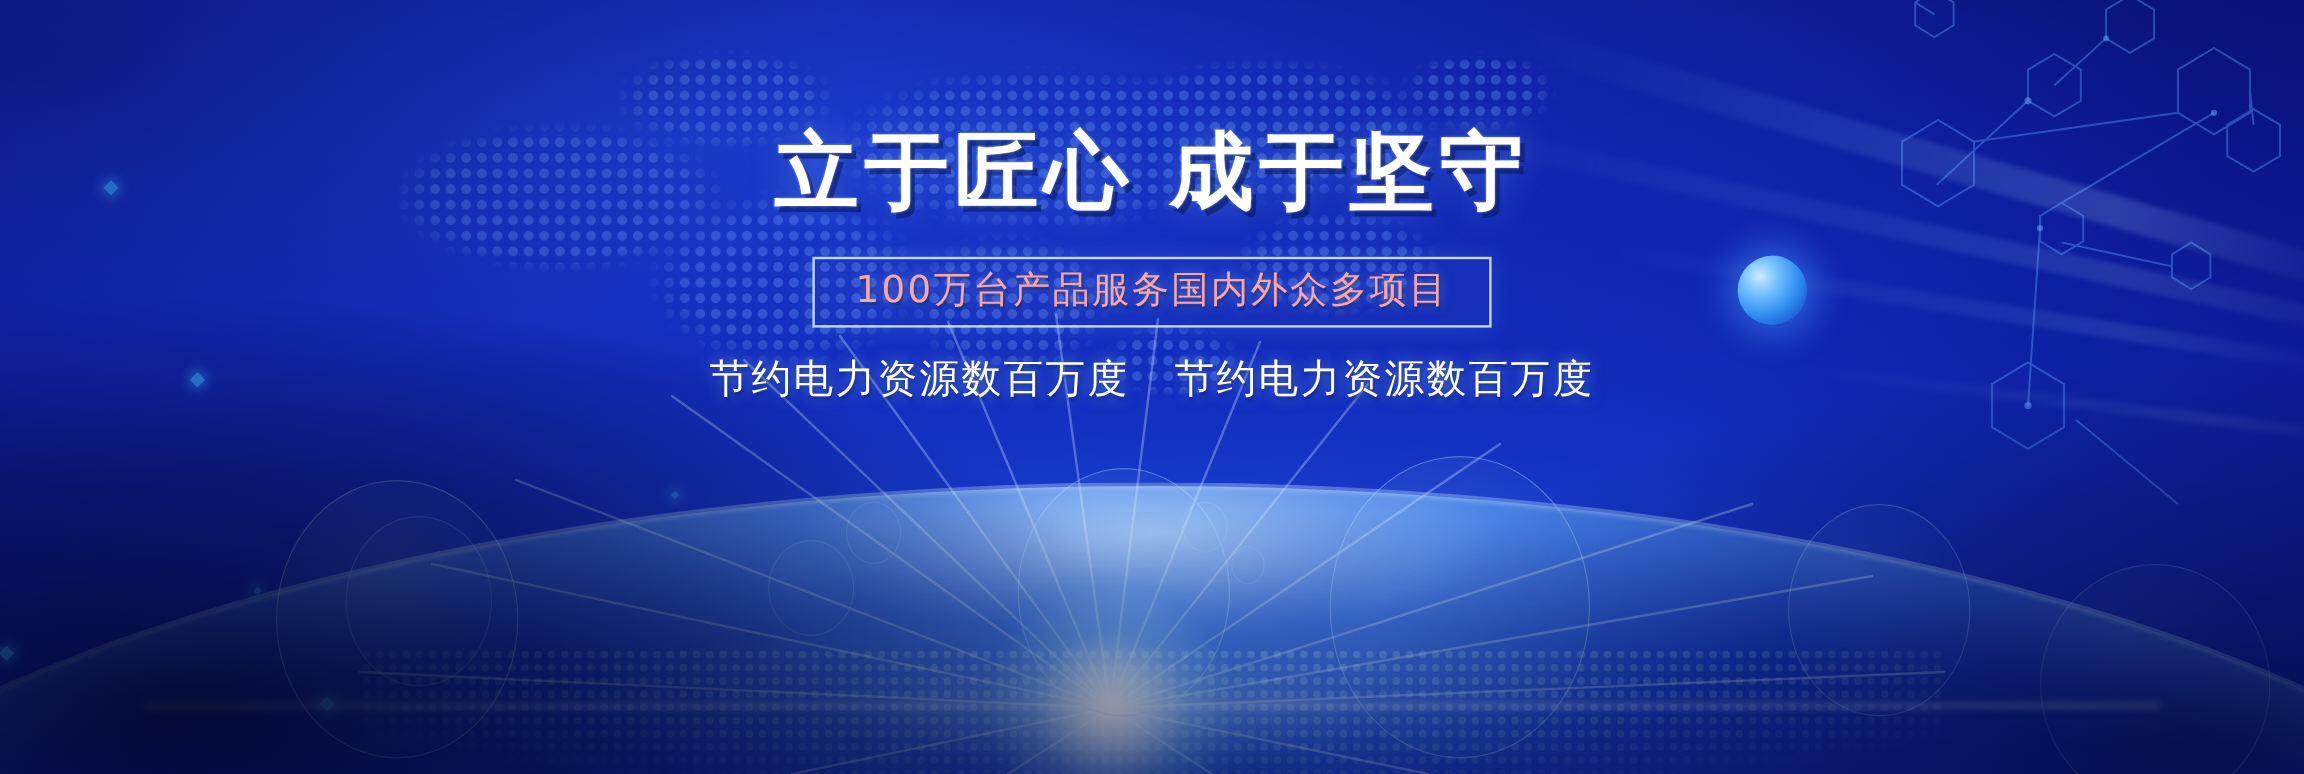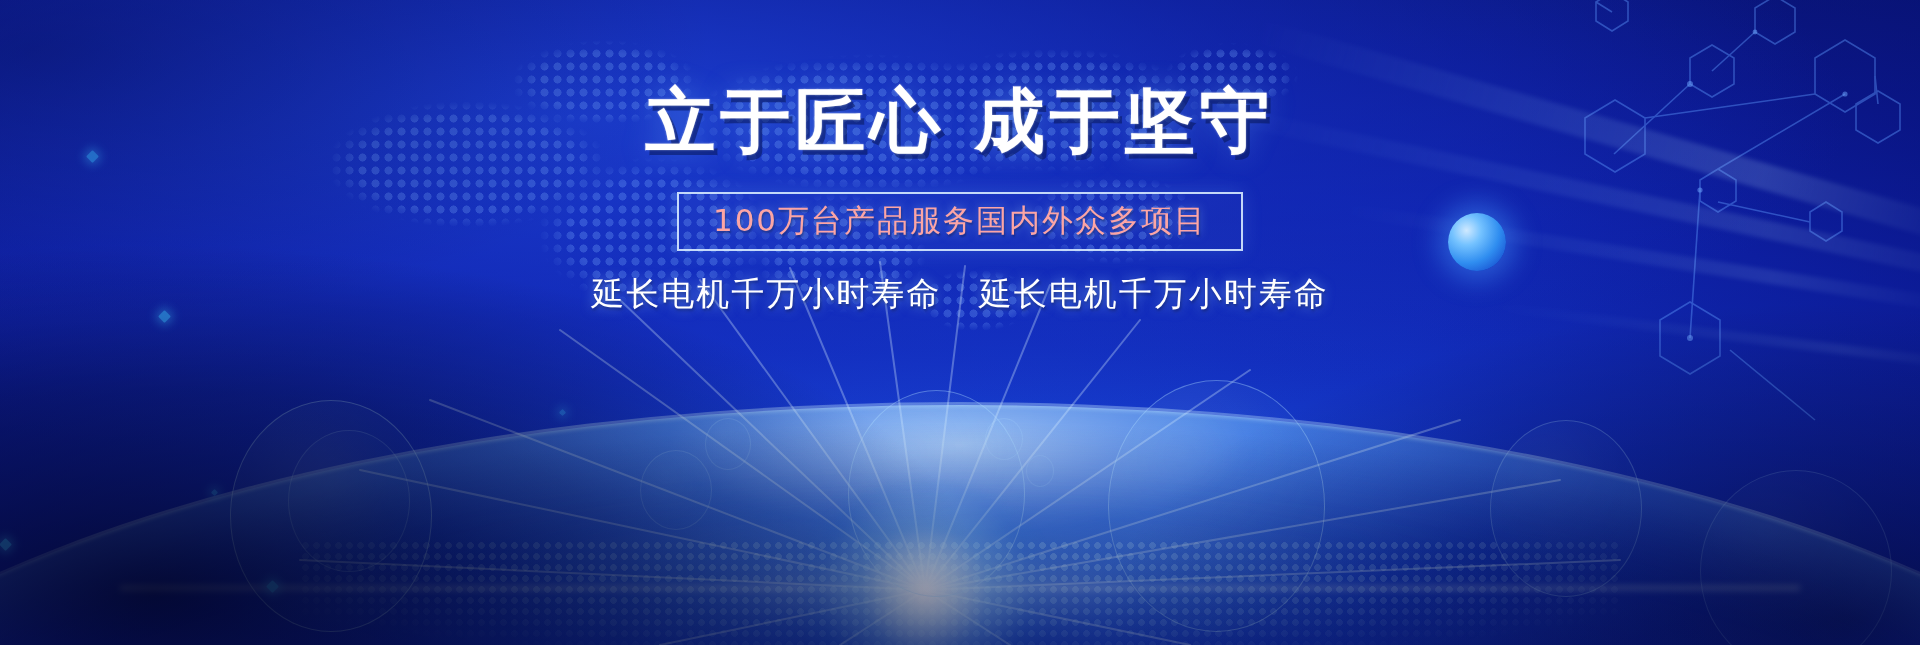--- a/index.html
+++ b/index.html
@@ -199,21 +199,21 @@
   
   .content {
     position: absolute;
     left: 0;
     top: 0;
     width: 1920px;
     height: 645px;
     display: flex;
     flex-direction: column;
     align-items: center;
-    padding-top: 84px;
+    padding-top: 106px;
     box-sizing: border-box;
   }
 
   .headline {
     font-size: 70px;
     font-weight: bold;
     color: #ffffff;
     letter-spacing: 5px;
     line-height: 1.06;
     white-space: pre;
@@ -347,16 +347,16 @@
   <div class="spark" style="left:212px; top:490px; width:5px; height:5px; opacity:.6;"></div>
   <div class="spark" style="left:560px; top:410px; width:5px; height:5px; opacity:.55;"></div>
 
   <div class="bg-vignette"></div>
 
   <div class="content">
     <div class="headline">立于匠心 成于坚守</div>
 
     <div class="sub-box">100万台产品服务国内外众多项目</div>
 
-    <div class="tagline">延长电机千万小时寿命   延长电机千万小时寿命</div>
+    <div class="tagline">节约电力资源数百万度   节约电力资源数百万度</div>
   </div>
 
 </div>
 
 </body></html>

